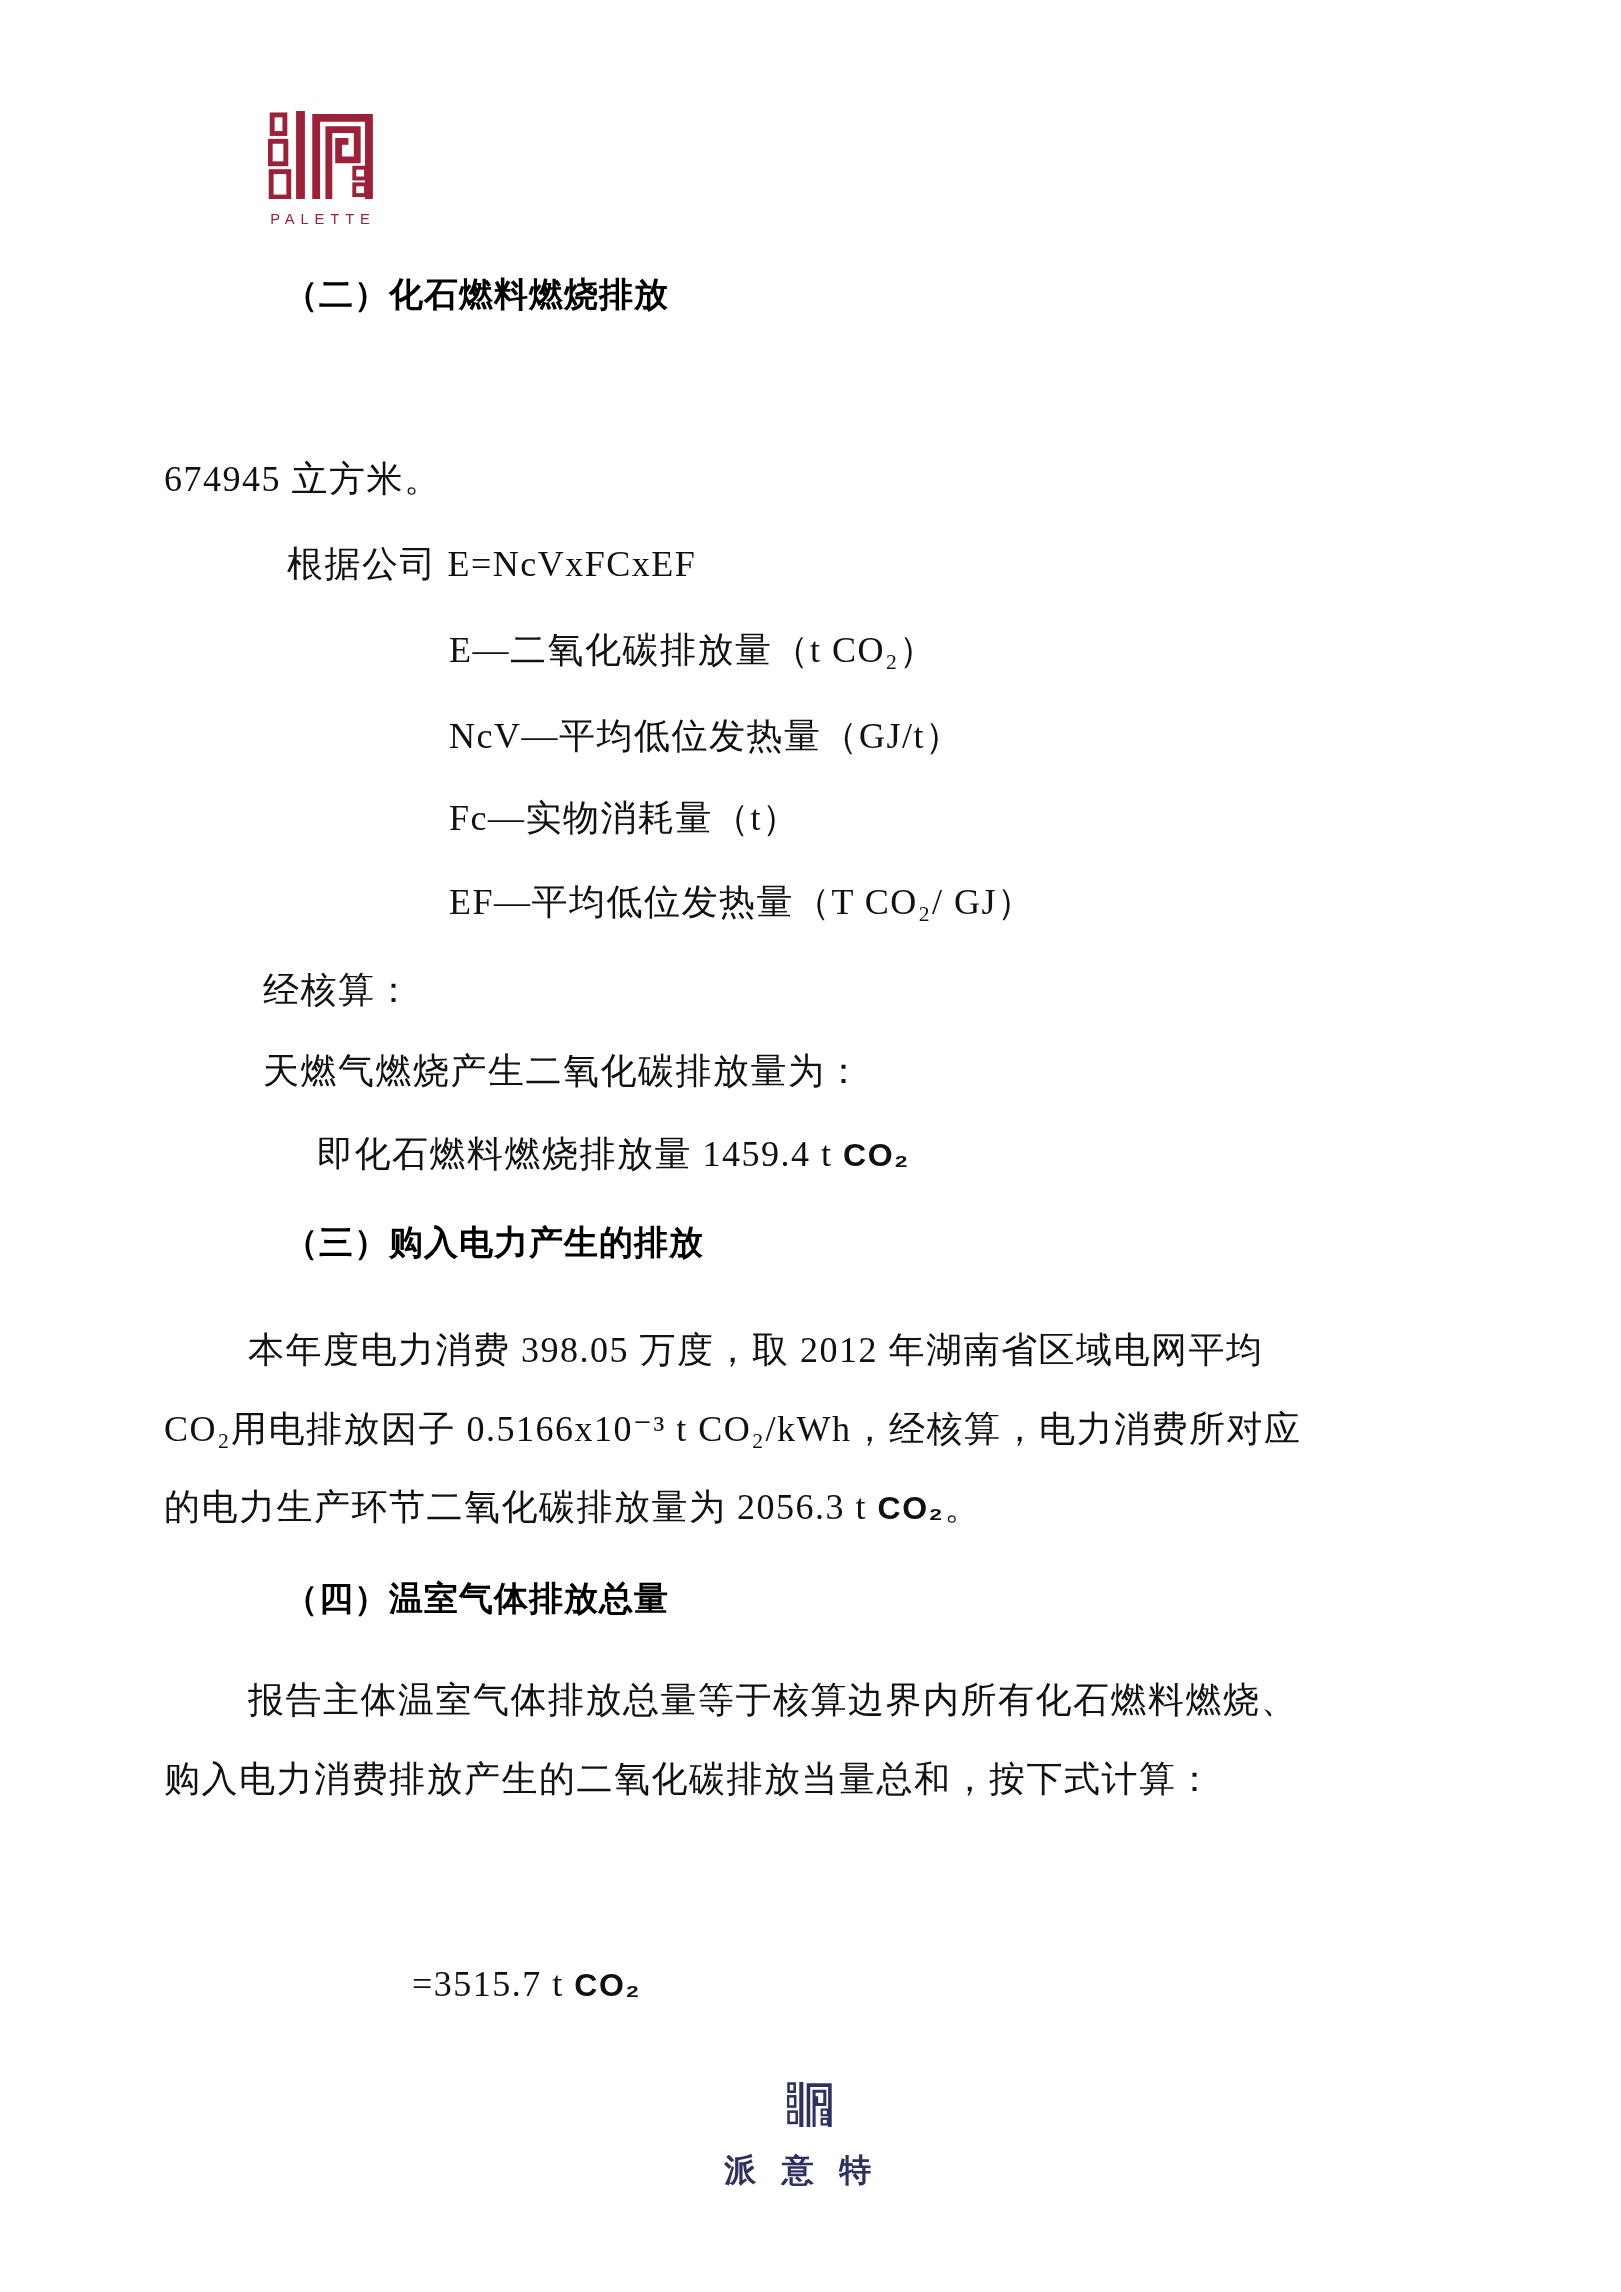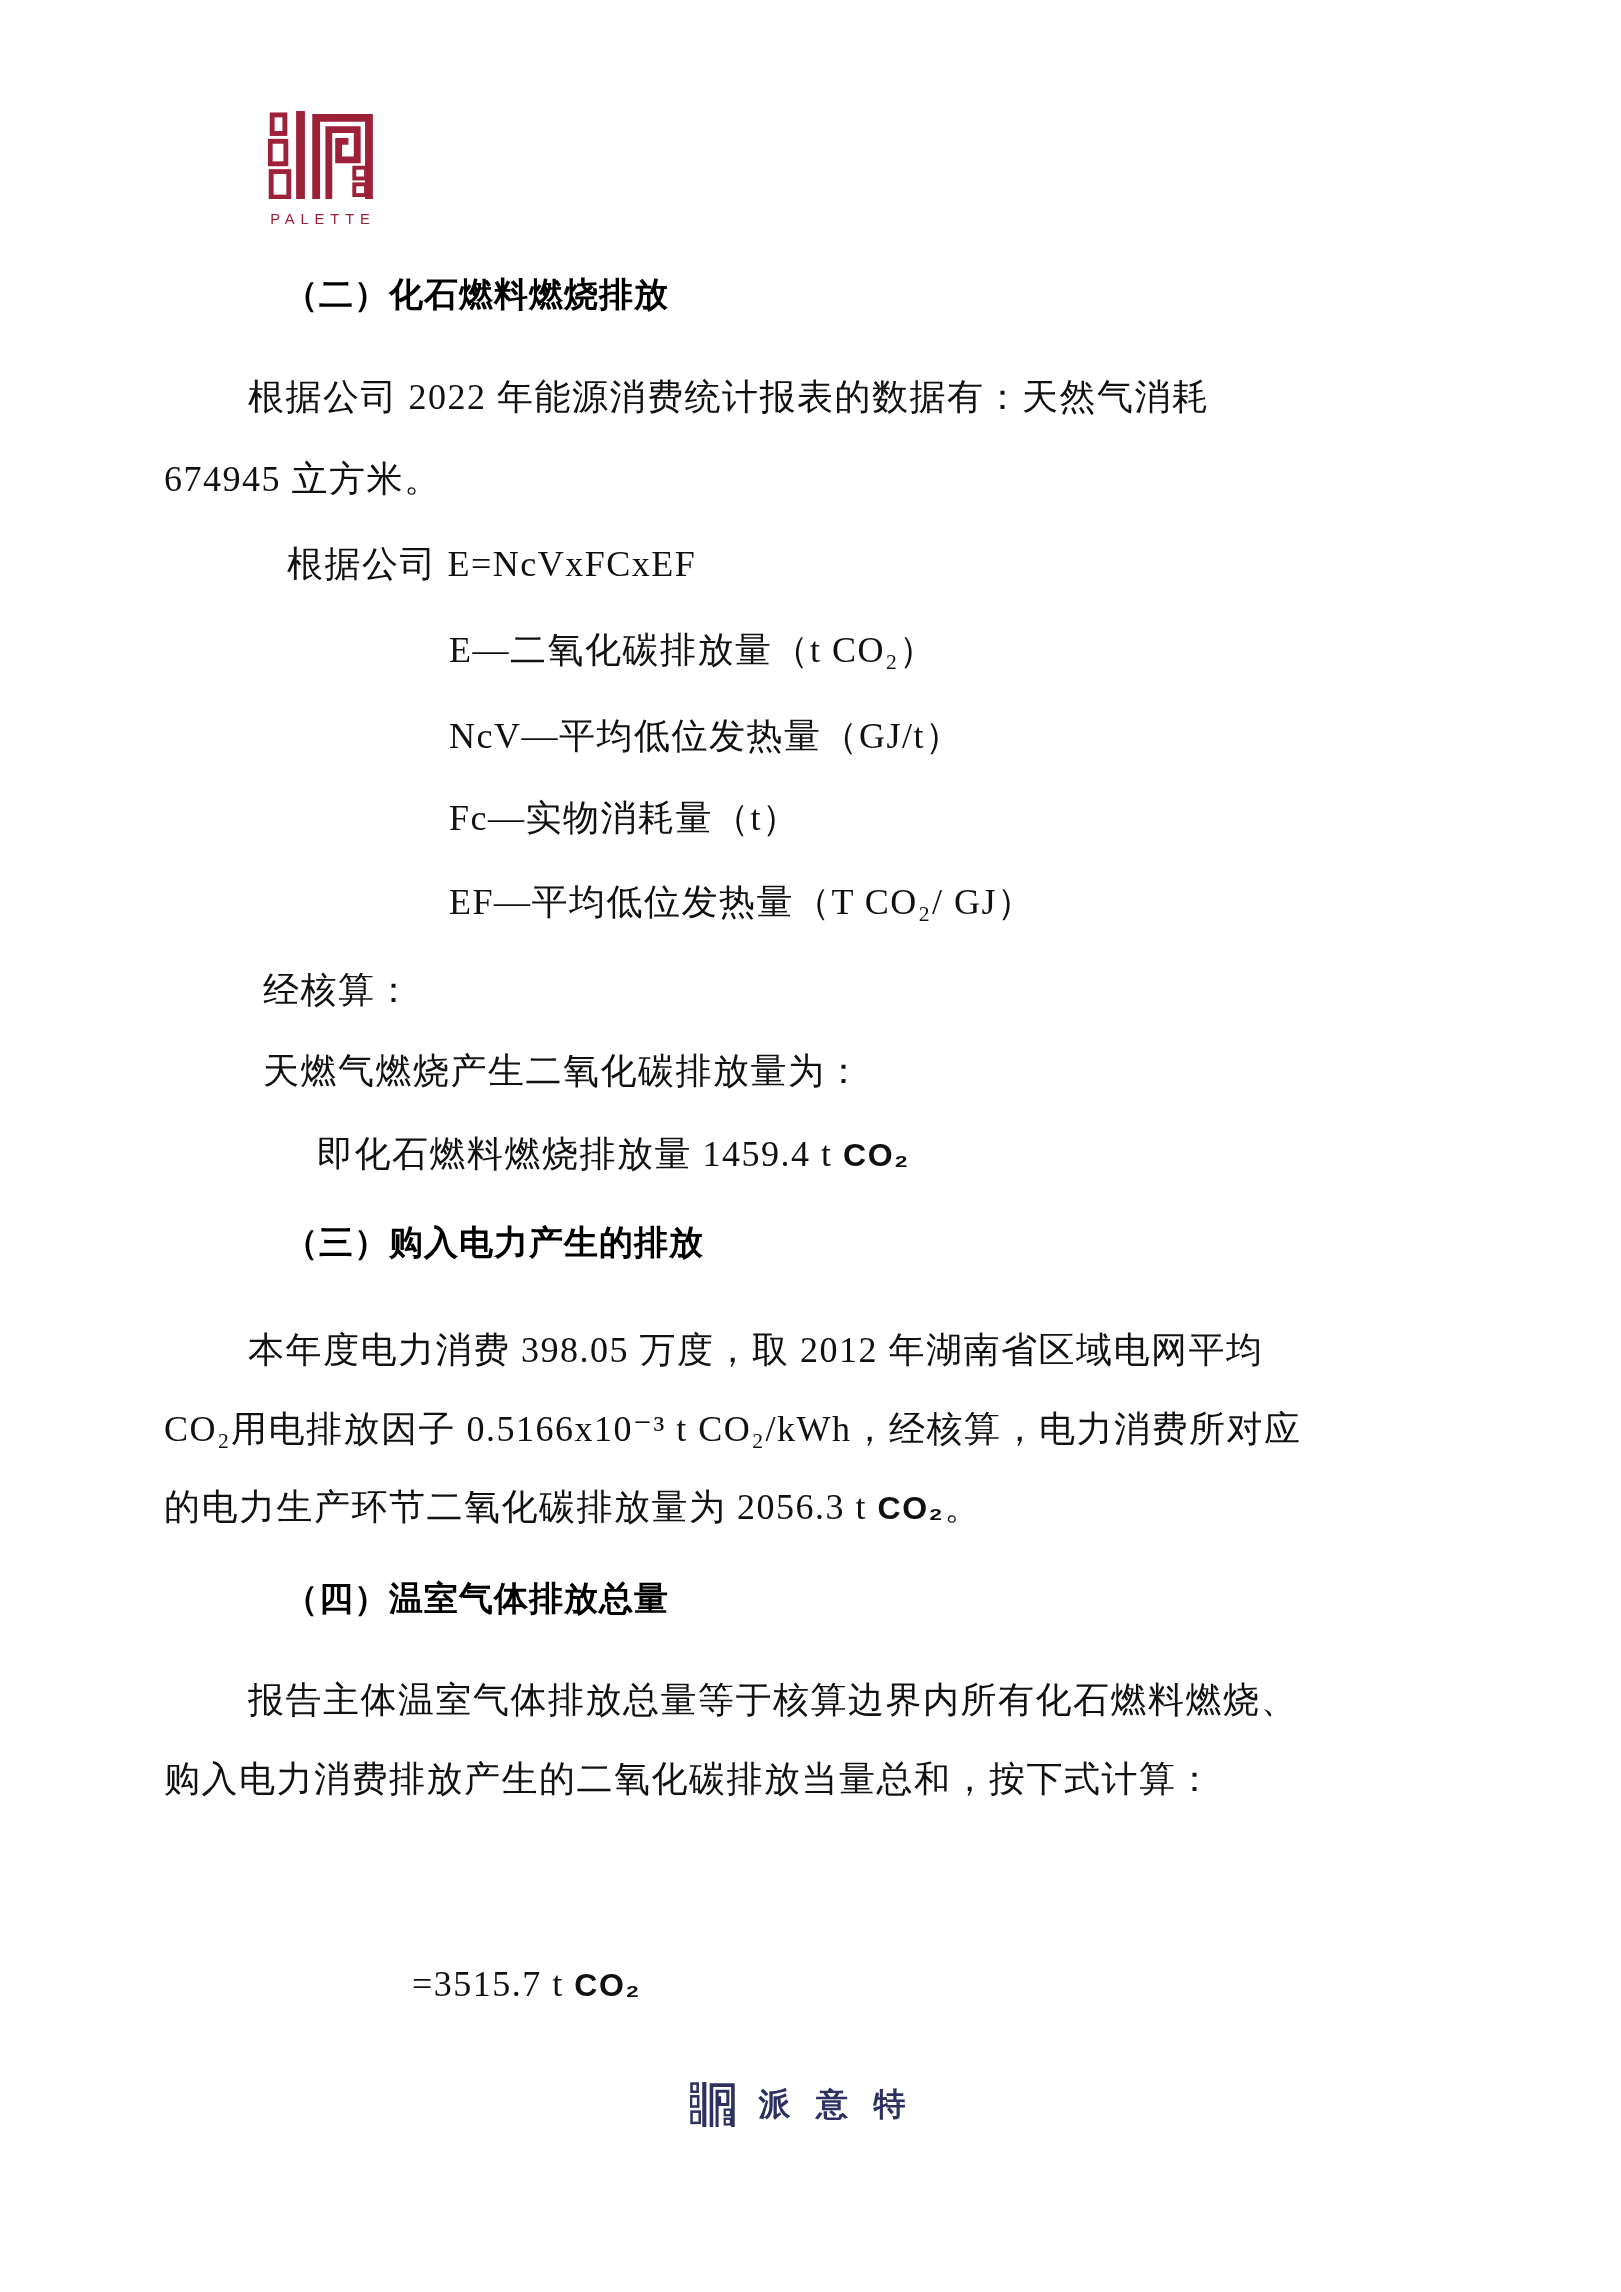--- a/index.html
+++ b/index.html
@@ -68,20 +68,21 @@
   }
   .footer-row{
     position:absolute;
     left:0;
     top:2082px;
     width:100%;
     display:flex;
     justify-content:center;
     align-items:center;
     gap:21.6px;
+    flex-direction:column;
   }
   .footer-brand{
     font-family:"Liberation Sans","DejaVu Sans",sans-serif;
     font-weight:700;
     font-size:32px;
     letter-spacing:25.5px;
     color:var(--footer-navy);
   }
 </style>
 </head>
@@ -100,21 +101,20 @@
         <path d="M62 90 V19 H91 V50 H72 V31 H82" stroke-width="7"></path>
         <rect x="88" y="58" width="12" height="11" stroke-width="4"></rect>
         <rect x="88" y="75" width="12" height="11" stroke-width="4"></rect>
       </g>
     </svg>
     <span class="logo-brand">PALETTE</span>
   </div>
 
   <div class="heading" style="left:284px;top:272px;">（二）化石燃料燃烧排放</div>
 
-  <div class="line" style="left:248px;top:375px;">根据公司 2022 年能源消费统计报表的数据有：天然气消耗</div>
   <div class="line" style="left:164px;top:457px;">674945 立方米。</div>
 
   <div class="line" style="left:287px;top:542px;">根据公司 E=NcVxFCxEF</div>
 
   <div class="line" style="left:449px;top:628px;">E—二氧化碳排放量（t CO₂）</div>
   <div class="line" style="left:449px;top:714px;">NcV—平均低位发热量（GJ/t）</div>
   <div class="line" style="left:449px;top:796px;">Fc—实物消耗量（t）</div>
   <div class="line" style="left:449px;top:880px;">EF—平均低位发热量（T CO₂/ GJ）</div>
 
   <div class="line" style="left:263px;top:968px;">经核算：</div>

